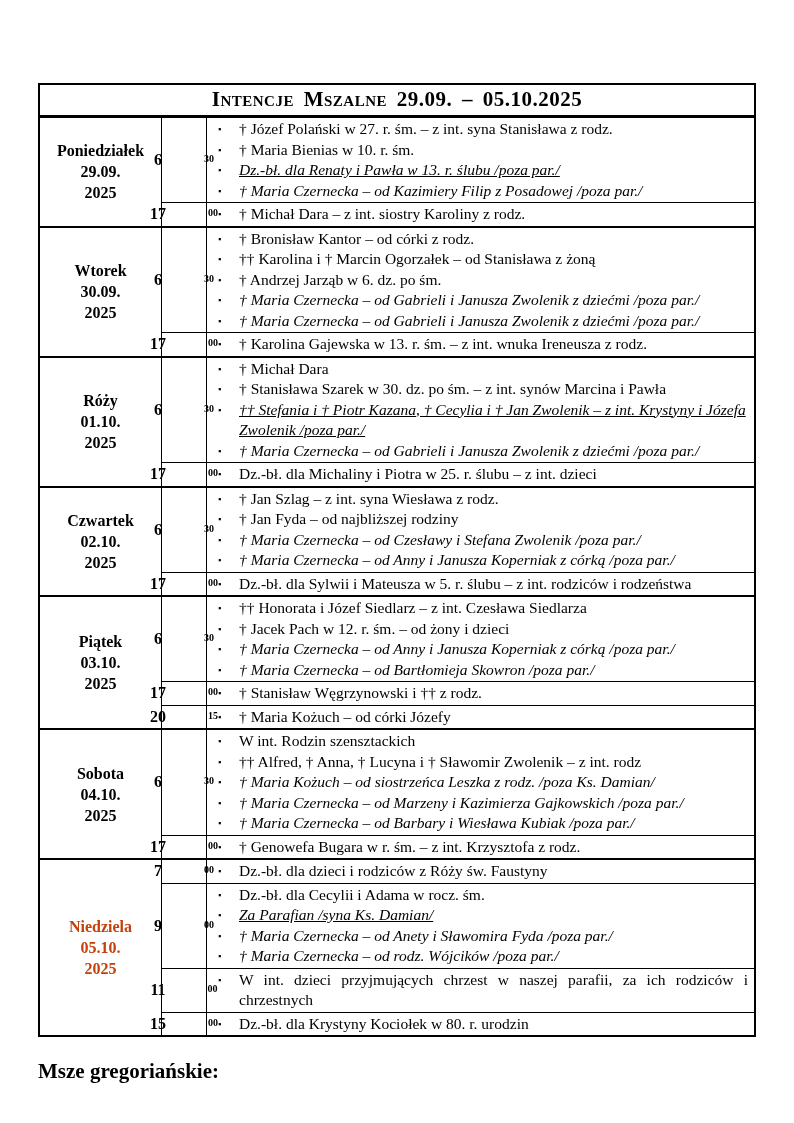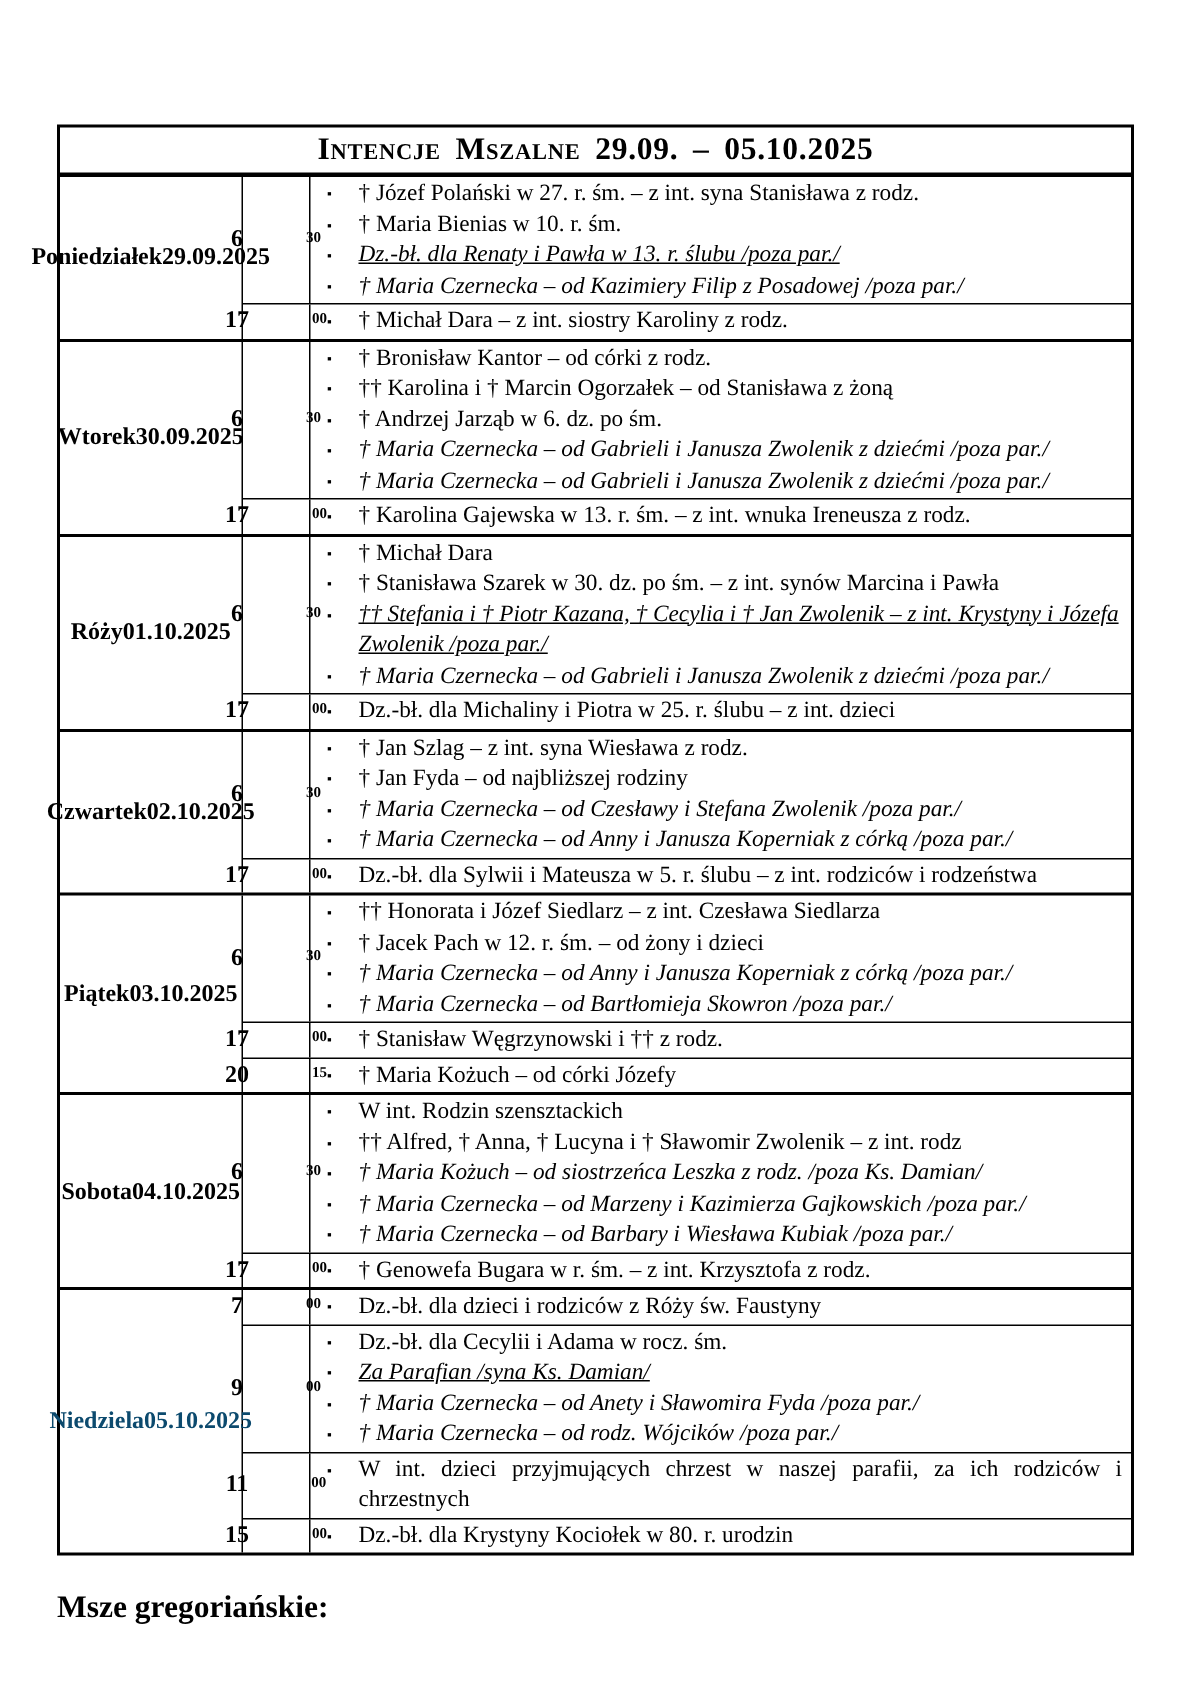--- a/index.html
+++ b/index.html
@@ -29,20 +29,21 @@
     border:2px solid #000;
     margin-top:-1px;
   }
   .day-row { display:flex; }
   .day-row + .day-row { border-top:2px solid #000; }
   .day-cell {
     flex:0 0 122px;
     width:122px;
     border-right:1px solid #000;
     display:flex;
+    flex-direction:column;
     justify-content:center;
     align-items:center;
     text-align:center;
     font-weight:bold;
     font-size:16px;
     line-height:21px;
     padding:2px 4px;
   }
   .slots { flex:1; min-width:0; display:flex; flex-direction:column; }
   .slot-row { display:flex; flex:1; }
@@ -287,21 +288,21 @@
               <span>17</span>
               <sup>00</sup>
             </div>
             <div class="items-cell">
               <div class="item normal"><span class="bullet">▪</span><span class="txt">† Genowefa Bugara w r. śm. – z int. Krzysztofa z rodz.</span></div>
             </div>
           </div>
         </div>
       </div>
       <div class="day-row">
-        <div class="day-cell" style="color: #0c4a6e;">
+        <div class="day-cell" style="color: #c2410c;">
           <span>Niedziela</span>
           <span>05.10.</span>
           <span>2025</span>
         </div>
         <div class="slots">
           <div class="slot-row">
             <div class="time-cell">
               <span>7</span>
               <sup>00</sup>
             </div>

